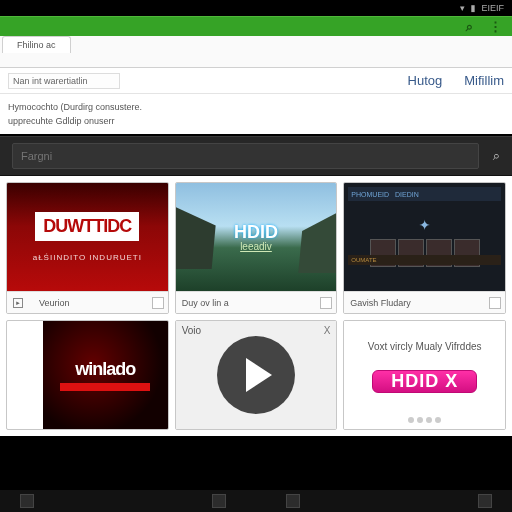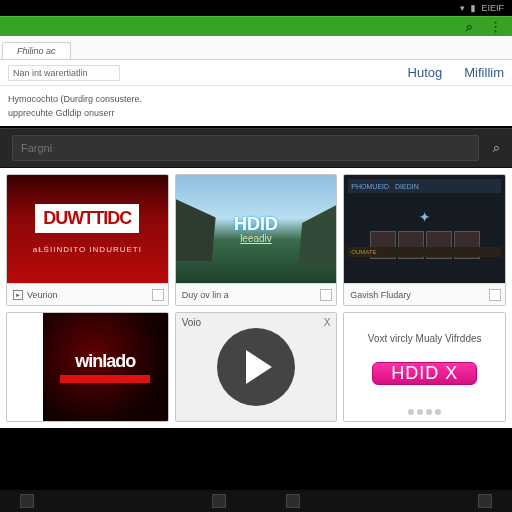--- a/index.html
+++ b/index.html
@@ -1,36 +1,36 @@
 <!DOCTYPE html>
 <html><head>
 <meta charset="utf-8">
 <style>
   * { margin: 0; padding: 0; box-sizing: border-box; font-family: Arial, sans-serif; }
   body { width: 512px; height: 512px; background: #000; overflow: hidden; position: relative; }
   .statusbar { height: 16px; background: #000; display: flex; justify-content: flex-end; align-items: center; padding: 0 8px; gap: 6px; }
   .statusbar span { color: #aaa; font-size: 9px; }
   .toolbar { height: 20px; background: #36a326; display: flex; justify-content: flex-end; align-items: center; padding: 0 10px; gap: 16px; border-top: 1px solid #4fb83a; }
   .toolbar .si { color: #1a5812; font-weight: bold; font-size: 13px; }
-  .tabstrip { height: 24px; background: #fafafa; display: flex; align-items: flex-end; border-bottom: 1px solid #d0d0d0; font-style: italic; }
+  .tabstrip { height: 32px; background: #fafafa; display: flex; align-items: flex-start; border-bottom: 1px solid #d0d0d0; }
   .tab { background: #fff; border: 1px solid #d0d0d0; border-bottom: none; padding: 3px 14px; font-size: 9px; color: #555; border-radius: 3px 3px 0 0; margin-left: 2px; }
   .addrbar { height: 26px; background: #fff; display: flex; align-items: center; padding: 0 8px; border-bottom: 1px solid #e4e4e4; }
   .addr-row { display: flex; align-items: center; justify-content: space-between; width: 100%; }
   .addr-l { display: flex; align-items: center; gap: 6px; }
   .url-field { width: 112px; height: 16px; border: 1px solid #ddd; font-size: 9px; padding: 0 4px; color: #666; background: #fdfdfd; }
   .addr-r { display: flex; gap: 22px; font-size: 13px; color: #385a8a; }
   .crumbs { background: #fff; padding: 6px 8px; }
   .crumbs div { font-size: 9px; color: #555; padding: 2px 0; }
   .searchbar { height: 40px; background: #272727; display: flex; align-items: center; padding: 0 12px; margin-top: 2px; border-top: 1px solid #3a3a3a; border-bottom: 1px solid #111; }
   .search-inp { flex: 1; height: 26px; background: #333; border: 1px solid #444; border-radius: 2px; color: #9a9a9a; font-size: 11px; padding: 0 8px; }
   .search-ico { margin-left: 14px; color: #ccc; font-size: 13px; }
   .cards { display: grid; grid-template-columns: repeat(3,1fr); gap: 6px; padding: 6px; background: #fff; }
   .card { border: 1px solid #c7c7c7; background: #fff; border-radius: 2px; overflow: hidden; }
   .thumb { height: 108px; display: flex; flex-direction: column; justify-content: center; align-items: center; position: relative; }
-  .cap { height: 22px; background: #fafafa; border-top: 1px solid #dedede; display: flex; align-items: center; padding: 0 6px; font-size: 9px; color: #555; gap: 4px; position: relative; }
+  .cap { height: 22px; background: #fafafa; border-top: 1px solid #dedede; display: flex; align-items: center; padding: 0 6px; font-size: 9px; color: #555; gap: 16px; position: relative; }
   .cap .sq { width: 12px; height: 12px; border: 1px solid #bbb; background: #fff; position: absolute; right: 4px; }
   .pi { width: 10px; height: 10px; border: 1px solid #888; display: inline-flex; align-items: center; justify-content: center; font-size: 7px; color: #666; }
 
   .t-red { background: linear-gradient(#3a0000,#8c0707 40%,#b70a0a); }
   .t-red .logo { background: #fff; color: #b50a0a; font-weight: 900; padding: 4px 8px; font-size: 18px; letter-spacing: -1px; }
   .t-red .sub { color: #f2d7d7; font-size: 8px; margin-top: 12px; letter-spacing: 1px; }
 
   .t-land { background: linear-gradient(#8fbfe0,#b8dff2 40%,#3a6b4c 60%,#1d4029); position: relative; }
   .cliff { position: absolute; left: 0; top: 24px; width: 40px; height: 62px; background: #2d3c2f; clip-path: polygon(0 0,100% 30%,90% 100%,0 100%); }
   .cliff2 { position: absolute; right: 0; top: 30px; width: 38px; height: 60px; background: #344a38; clip-path: polygon(10% 30%,100% 0,100% 100%,0 100%); }
@@ -47,21 +47,21 @@
   .t-black { background: radial-gradient(circle at 40% 40%,#620000,#120000 70%); margin-left: 36px; }
   .t-black .logo { color: #fff; font-weight: 800; font-size: 18px; letter-spacing: -1px; }
   .t-black .bar { width: 90px; height: 8px; background: #d11; margin-top: 3px; }
 
   .t-play { background: #f0f0f0; }
   .pcircle { width: 78px; height: 78px; border-radius: 50%; background: #444; display: flex; align-items: center; justify-content: center; }
   .ptri { width: 0; height: 0; border-left: 26px solid #fff; border-top: 17px solid transparent; border-bottom: 17px solid transparent; margin-left: 6px; }
 
   .t-pink { background: #fff; }
   .t-pink .title { font-size: 10px; color: #555; position: absolute; top: 20px; }
-  .t-pink .btn { background: linear-gradient(#ff2fa7,#d40f82); border: 1px solid #c00875; border-radius: 6px; padding: 0 18px; color: #fff; font-weight: 400; font-size: 18px; letter-spacing: 1px; margin-top: 12px; }
+  .t-pink .btn { background: linear-gradient(#ff2fa7,#d40f82); border: 1px solid #c00875; border-radius: 6px; padding: 0 18px; color: #fff; font-weight: 700; font-size: 18px; letter-spacing: 1px; margin-top: 12px; }
   .t-pink .dots { position: absolute; bottom: 6px; display: flex; gap: 3px; }
   .t-pink .dots span { width: 6px; height: 6px; background: #ccc; border-radius: 50%; }
   .xclose { position: absolute; top: 4px; right: 6px; font-size: 10px; color: #777; }
 
   .bottombar { position: absolute; bottom: 0; left: 0; right: 0; height: 22px; background: #121212; display: flex; align-items: center; justify-content: space-between; padding: 0 20px; }
   .bottombar .bic { width: 14px; height: 14px; background: #2c2c2c; border: 1px solid #444; }
   .bottombar .mid { display: flex; gap: 60px; }
 </style>
 </head>
 <body>

